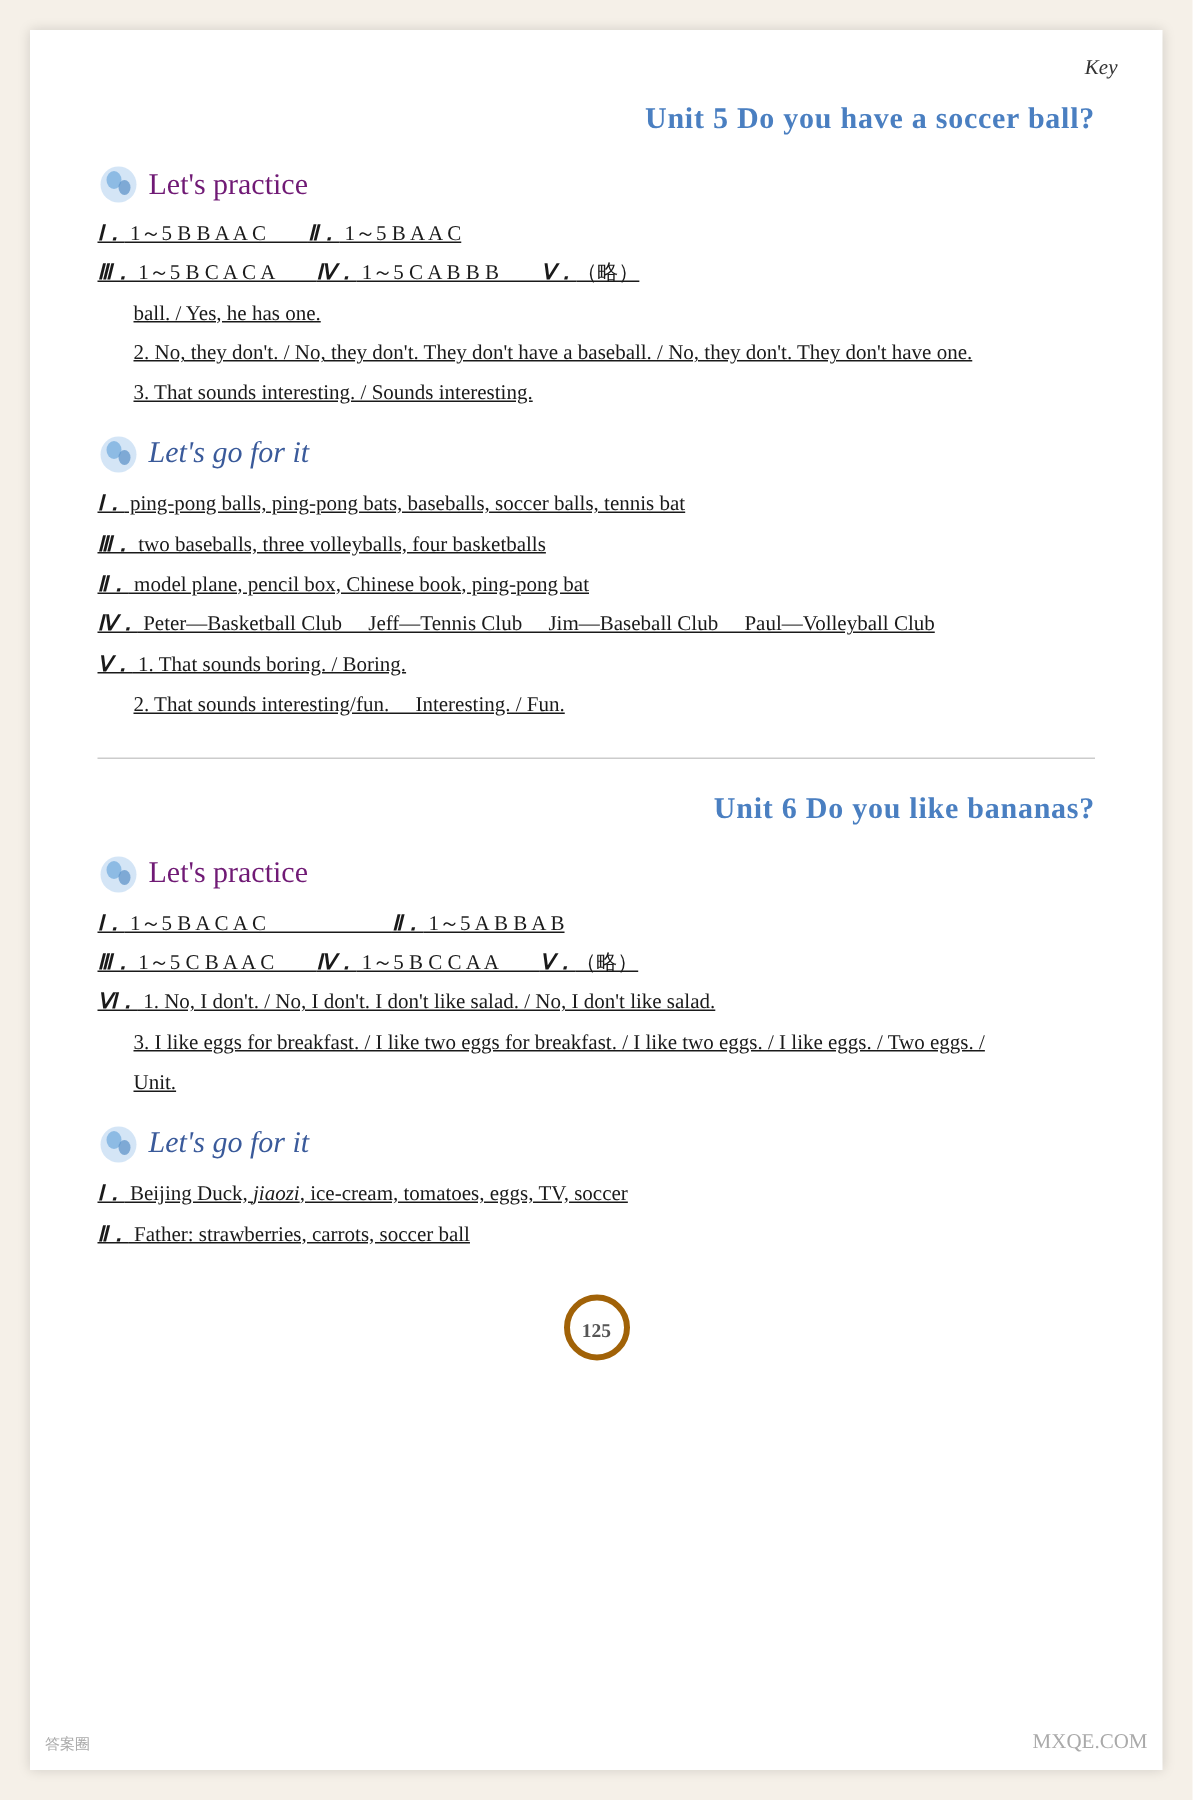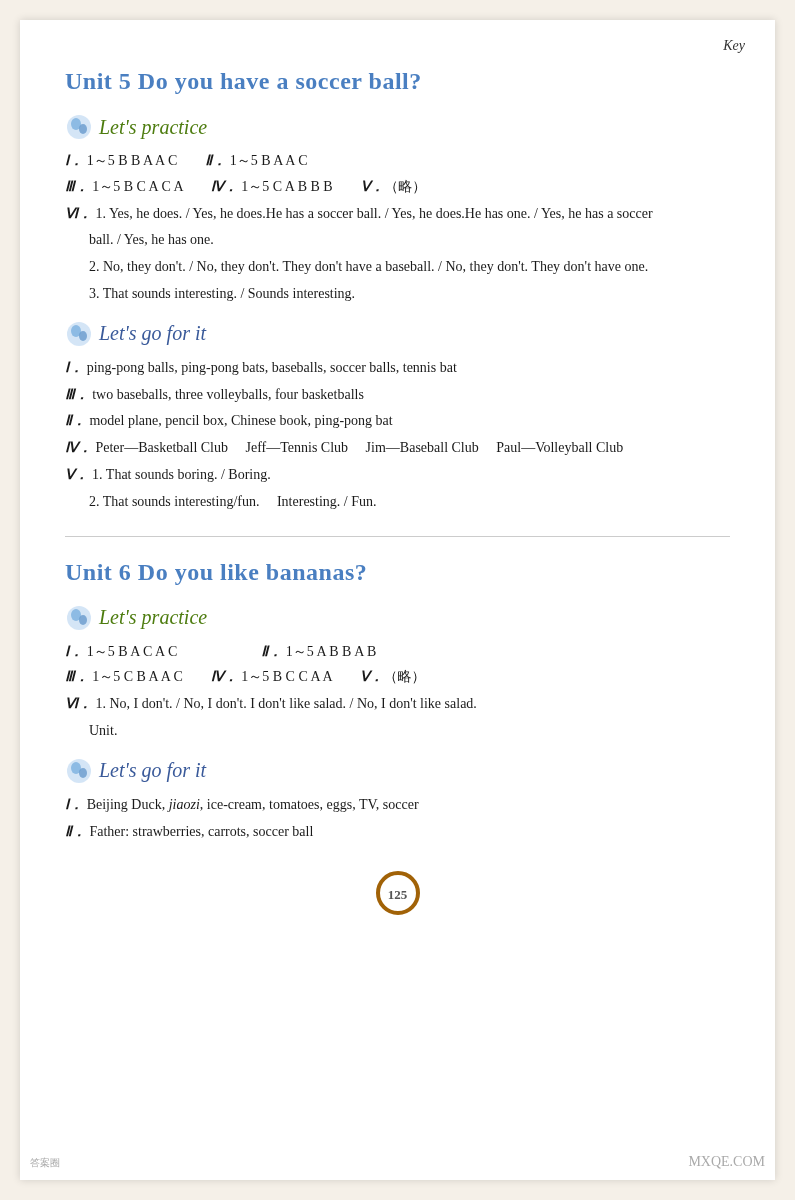--- a/index.html
+++ b/index.html
@@ -23,54 +23,54 @@
     }
     .key-label {
       position: absolute;
       top: 18px;
       right: 30px;
       font-style: italic;
       font-size: 14px;
       color: #333;
     }
     .unit-title {
-      text-align: left;
-      font-size: 24px;
+      text-align: right;
+      font-size: 20px;
       color: #4a7fc1;
       font-weight: bold;
       margin: 18px 0 18px 0;
       letter-spacing: 0.5px;
     }
     .section-header {
       display: flex;
       align-items: center;
       margin: 14px 0 8px 0;
     }
     .section-icon {
       width: 28px;
       height: 28px;
       margin-right: 6px;
       flex-shrink: 0;
     }
     .section-title-practice {
       font-family: 'Brush Script MT', cursive, serif;
       font-size: 20px;
-      color: #4d7c0f;
-      font-style: italic;
+      color: #701a75;
     }
     .section-title-goforit {
       font-family: 'Brush Script MT', cursive, serif;
       font-size: 20px;
       color: #3a5a9a;
       font-style: italic;
     }
     .answer-line {
       margin: 3px 0;
       line-height: 1.7;
       font-size: 14px;
+      text-decoration: underline;
     }
     .roman {
       font-weight: bold;
       font-style: italic;
     }
     .answer-block {
       margin: 2px 0 2px 0;
     }
     .indent {
       margin-left: 24px;
@@ -135,21 +135,20 @@
     <span class="answer-line">
       <span class="roman">Ⅰ．</span> 1～5  B  B  A  A  C　　<span class="roman">Ⅱ．</span> 1～5  B  A  A  C
     </span>
   </div>
   <div class="answer-block">
     <span class="answer-line">
       <span class="roman">Ⅲ．</span> 1～5  B  C  A  C  A　　<span class="roman">Ⅳ．</span> 1～5  C  A  B  B  B　　<span class="roman">Ⅴ．</span>（略）
     </span>
   </div>
   <div class="answer-block">
-    <div class="answer-line"><span class="roman">Ⅵ．</span> 1. Yes, he does. / Yes, he does.He has a soccer ball. / Yes, he does.He has one. / Yes, he has a soccer</div>
     <div class="answer-line indent">ball. / Yes, he has one.</div>
     <div class="answer-line indent">2. No, they don't. / No, they don't. They don't have a baseball. / No, they don't. They don't have one.</div>
     <div class="answer-line indent">3. That sounds interesting. / Sounds interesting.</div>
   </div>
 
   <div class="section-header">
     <svg class="section-icon" viewBox="0 0 28 28">
       <circle cx="14" cy="14" r="12" fill="#b8d4f0" opacity="0.6"></circle>
       <ellipse cx="11" cy="11" rx="5" ry="6" fill="#7ab0e0" opacity="0.8"></ellipse>
       <ellipse cx="18" cy="16" rx="4" ry="5" fill="#5a90c8" opacity="0.7"></ellipse>
@@ -192,20 +191,21 @@
       <span class="roman">Ⅰ．</span> 1～5  B  A  C  A  C　　　　　　<span class="roman">Ⅱ．</span> 1～5  A  B  B  A  B
     </span>
   </div>
   <div class="answer-block">
     <span class="answer-line">
       <span class="roman">Ⅲ．</span> 1～5  C  B  A  A  C　　<span class="roman">Ⅳ．</span> 1～5  B  C  C  A  A　　<span class="roman">Ⅴ．</span>（略）
     </span>
   </div>
   <div class="answer-block">
     <div class="answer-line"><span class="roman">Ⅵ．</span> 1. No, I don't. / No, I don't. I don't like salad. / No, I don't like salad.</div>
+    <div class="answer-line indent">3. I like eggs for breakfast. / I like two eggs for breakfast. / I like two eggs. / I like eggs. / Two eggs. /</div>
     <div class="answer-line indent">Unit.</div>
   </div>
 
   <div class="section-header">
     <svg class="section-icon" viewBox="0 0 28 28">
       <circle cx="14" cy="14" r="12" fill="#b8d4f0" opacity="0.6"></circle>
       <ellipse cx="11" cy="11" rx="5" ry="6" fill="#7ab0e0" opacity="0.8"></ellipse>
       <ellipse cx="18" cy="16" rx="4" ry="5" fill="#5a90c8" opacity="0.7"></ellipse>
     </svg>
     <span class="section-title-goforit">Let's go for it</span>

